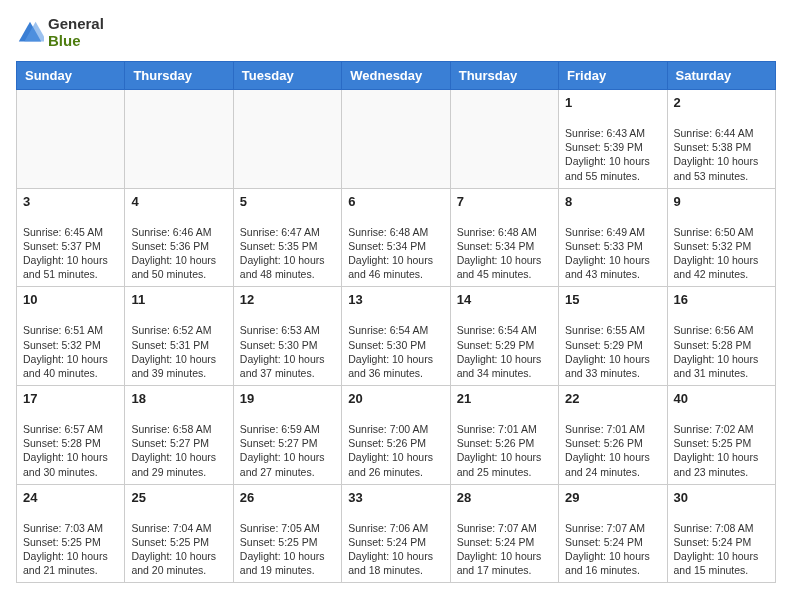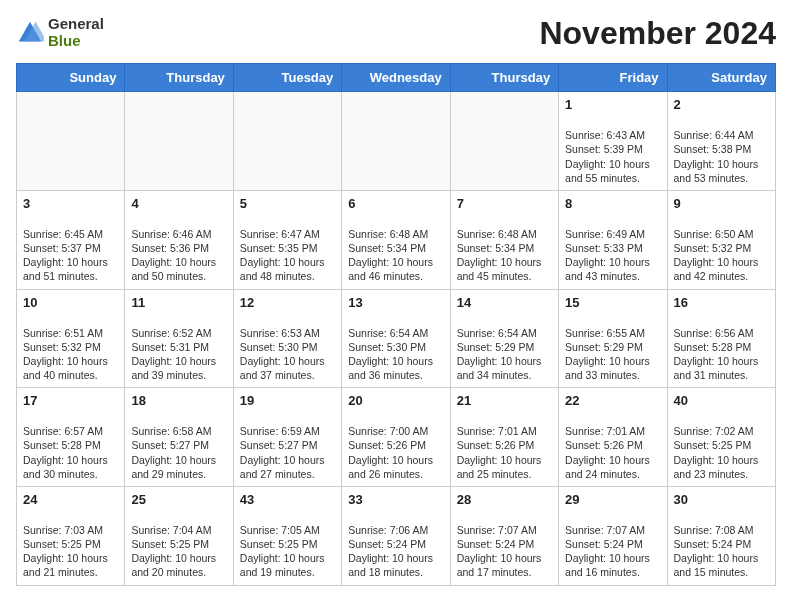--- a/index.html
+++ b/index.html
@@ -6,21 +6,21 @@
     body {
       font-family: Arial, sans-serif;
       background: #fff;
       width: 792px;
       min-height: 612px;
       padding: 16px;
     }
     .header {
       display: flex;
       justify-content: space-between;
-      align-items: flex-start;
+      align-items: center;
       margin-bottom: 12px;
     }
     .logo {
       display: flex;
       align-items: center;
       gap: 4px;
     }
     .logo-text {
       display: flex;
       flex-direction: column;
@@ -57,21 +57,21 @@
       width: 100%;
       border-collapse: collapse;
       border: 1px solid #ccc;
     }
     .calendar th {
       background: #3a7fd5;
       color: #fff;
       font-size: 13px;
       font-weight: bold;
       padding: 6px 8px;
-      text-align: right;
+      text-align: left;
       border: 1px solid #2a6bc5;
     }
     .calendar td {
       border: 1px solid #ccc;
       vertical-align: top;
       padding: 5px 6px;
       width: calc(100% / 7);
       height: 82px;
       background: #fff;
       font-size: 11px;
@@ -101,21 +101,20 @@
     <svg class="logo-icon" viewBox="0 0 40 40">
       <polygon points="20,4 36,32 4,32" fill="#3a7fd5"></polygon>
       <polygon points="28,4 44,32 12,32" fill="#5a9ae5" opacity="0.6"></polygon>
     </svg>
     <div class="logo-text">
       <span class="logo-general">General</span>
       <span class="logo-blue">Blue</span>
     </div>
   </div>
   <div class="title-block">
-    <div class="month-title">November 2024</div>
   </div>
 </div>
 
 <table class="calendar">
   <thead>
     <tr>
     <th>Sunday</th>
         <th>Thursday</th>
         <th>Tuesday</th>
         <th>Wednesday</th>
@@ -233,21 +232,21 @@
       <tr>
         <td>
           <div class="day-number">24</div>
           <div class="day-info">Sunrise: 7:03 AM<br>Sunset: 5:25 PM<br>Daylight: 10 hours<br>and 21 minutes.</div>
         </td>
         <td>
           <div class="day-number">25</div>
           <div class="day-info">Sunrise: 7:04 AM<br>Sunset: 5:25 PM<br>Daylight: 10 hours<br>and 20 minutes.</div>
         </td>
         <td>
-          <div class="day-number">43</div>
+          <div class="day-number">26</div>
           <div class="day-info">Sunrise: 7:05 AM<br>Sunset: 5:25 PM<br>Daylight: 10 hours<br>and 19 minutes.</div>
         </td>
         <td>
           <div class="day-number">33</div>
           <div class="day-info">Sunrise: 7:06 AM<br>Sunset: 5:24 PM<br>Daylight: 10 hours<br>and 18 minutes.</div>
         </td>
         <td>
           <div class="day-number">28</div>
           <div class="day-info">Sunrise: 7:07 AM<br>Sunset: 5:24 PM<br>Daylight: 10 hours<br>and 17 minutes.</div>
         </td>

